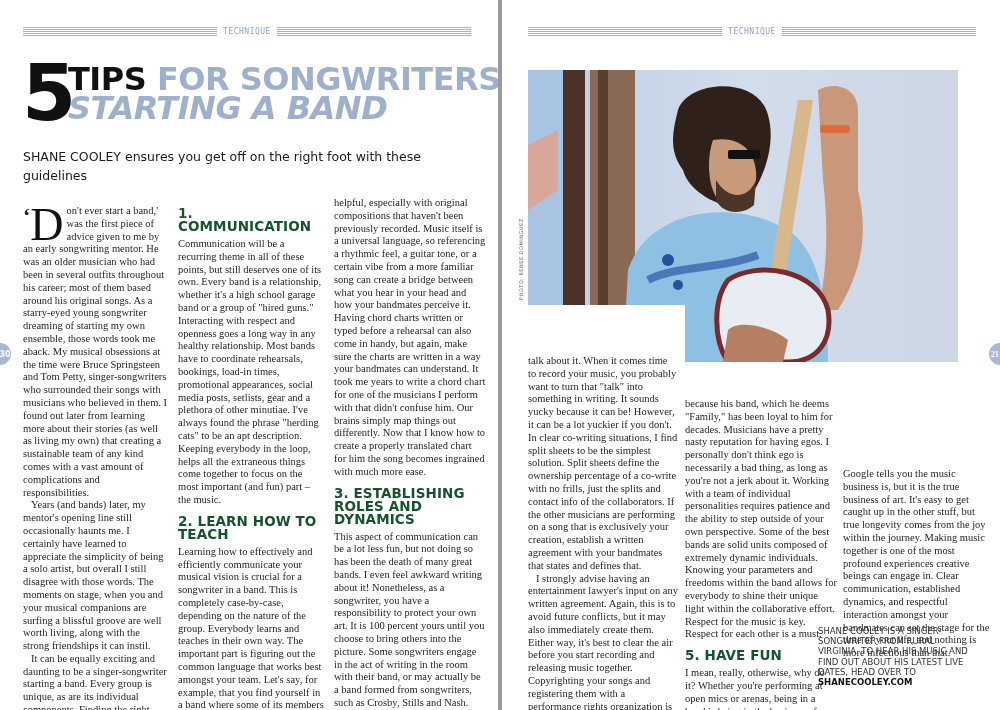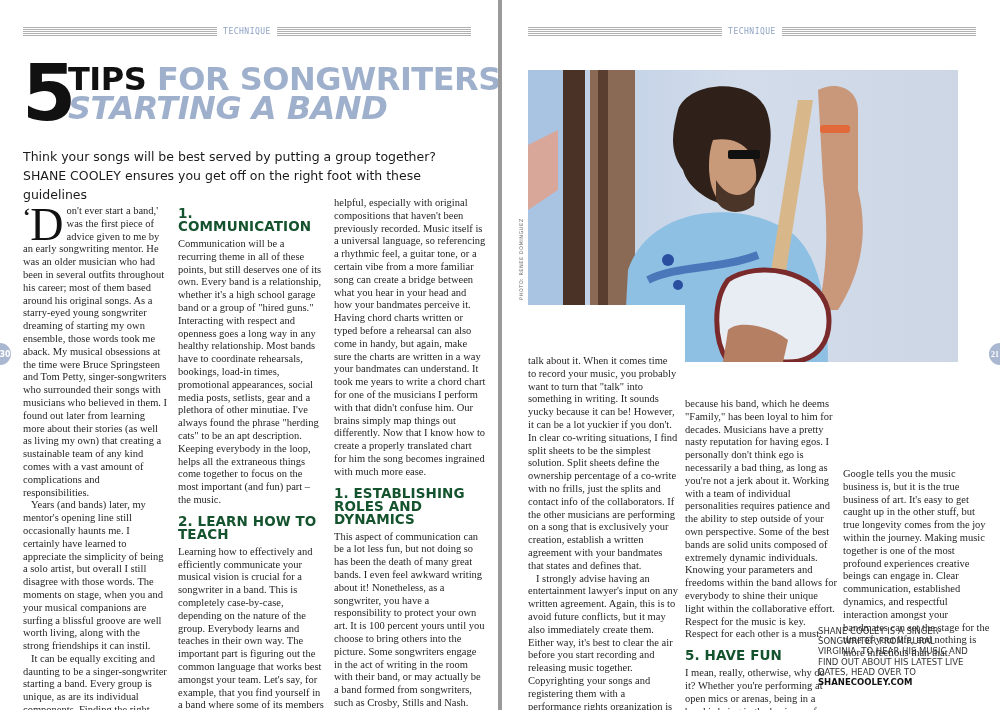--- a/index.html
+++ b/index.html
@@ -92,21 +92,20 @@
   <div class="headline">
     <div class="big-five">5</div>
     <div class="hl-line hl-line1">
       <span class="hl-dark">TIPS</span>
       <span class="hl-light">FOR SONGWRITERS</span>
     </div>
     <div class="hl-line hl-line2 hl-light">STARTING A BAND</div>
   </div>
 
   <div class="standfirst">
-    <div>Think your songs will be best served by putting a group together?</div>
     <div>SHANE COOLEY ensures you get off on the right foot with these guidelines</div>
   </div>
 
   <div class="page-tab" style="left:-11px; top:343px;">
     <span style="margin-left:10px;">30</span>
   </div>
 
   <div class="col" style="left:23px; top:205px; width:145px;">
     <p>
       <span class="quote-mark">‘</span>
@@ -120,21 +119,21 @@
   <div class="col" style="left:178px; top:207px; width:146px;">
     <h3>1. COMMUNICATION</h3>
     <p>Communication will be a recurring theme in all of these points, but still deserves one of its own. Every band is a relationship, whether it's a high school garage band or a group of "hired guns." Interacting with respect and openness goes a long way in any healthy relationship. Most bands have to coordinate rehearsals, bookings, load-in times, promotional appearances, social media posts, setlists, gear and a plethora of other minutiae. I've always found the phrase "herding cats" to be an apt description. Keeping everybody in the loop, helps all the extraneous things come together to focus on the most important (and fun) part – the music.</p>
     <h3 style="margin-top:8px;">2. LEARN HOW TO TEACH</h3>
     <p>Learning how to effectively and efficiently communicate your musical vision is crucial for a songwriter in a band. This is completely case-by-case, depending on the nature of the group. Everybody learns and teaches in their own way. The important part is figuring out the common language that works best amongst your team. Let's say, for example, that you find yourself in a band where some of its members play by ear, while others prefer sheet music. Whether it's humming melodies or writing out notes, finding a common ground to communicate the music is bound to reduce the stress.</p>
 
   </div>
 
   <div class="col" style="left:334px; top:197px; width:152px;">
     <p>helpful, especially with original compositions that haven't been previously recorded. Music itself is a universal language, so referencing a rhythmic feel, a guitar tone, or a certain vibe from a more familiar song can create a bridge between what you hear in your head and how your bandmates perceive it. Having chord charts written or typed before a rehearsal can also come in handy, but again, make sure the charts are written in a way your bandmates can understand. It took me years to write a chord chart for one of the musicians I perform with that didn't confuse him. Our brains simply map things out differently. Now that I know how to create a properly translated chart for him the song becomes ingrained with much more ease.</p>
-    <h3 style="margin-top:8px;">1. ESTABLISHING ROLES AND DYNAMICS</h3>
+    <h3 style="margin-top:8px;">3. ESTABLISHING ROLES AND DYNAMICS</h3>
     <p>This aspect of communication can be a lot less fun, but not doing so has been the death of many great bands. I even feel awkward writing about it! Nonetheless, as a songwriter, you have a responsibility to protect your own art. It is 100 percent yours until you choose to bring others into the picture. Some songwriters engage in the act of writing in the room with their band, or may actually be a band formed from songwriters, such as Crosby, Stills and Nash. Others may have fully composed songs that the other musicians are performing renditions of.</p>
 
   </div>
 </div>
 
 <div class="gutter"></div>
 
 <div class="page page-right">
   <div class="section-header" style="left:26px; width:448px;">
     <div class="lines"></div>

